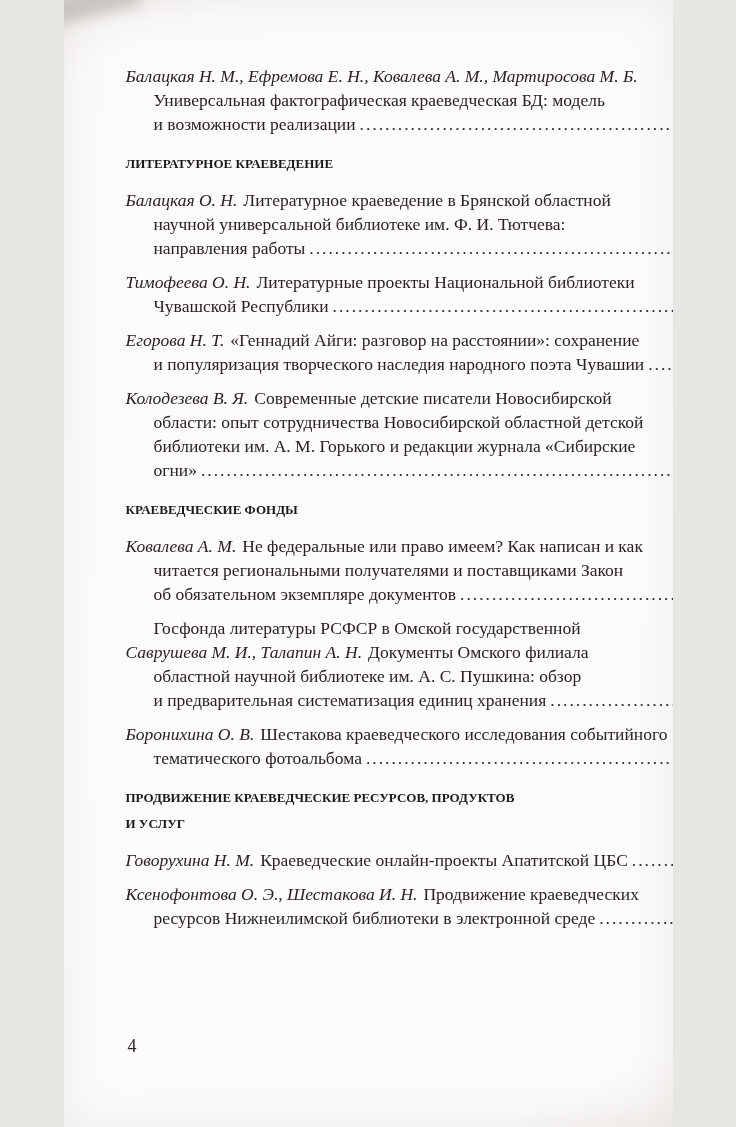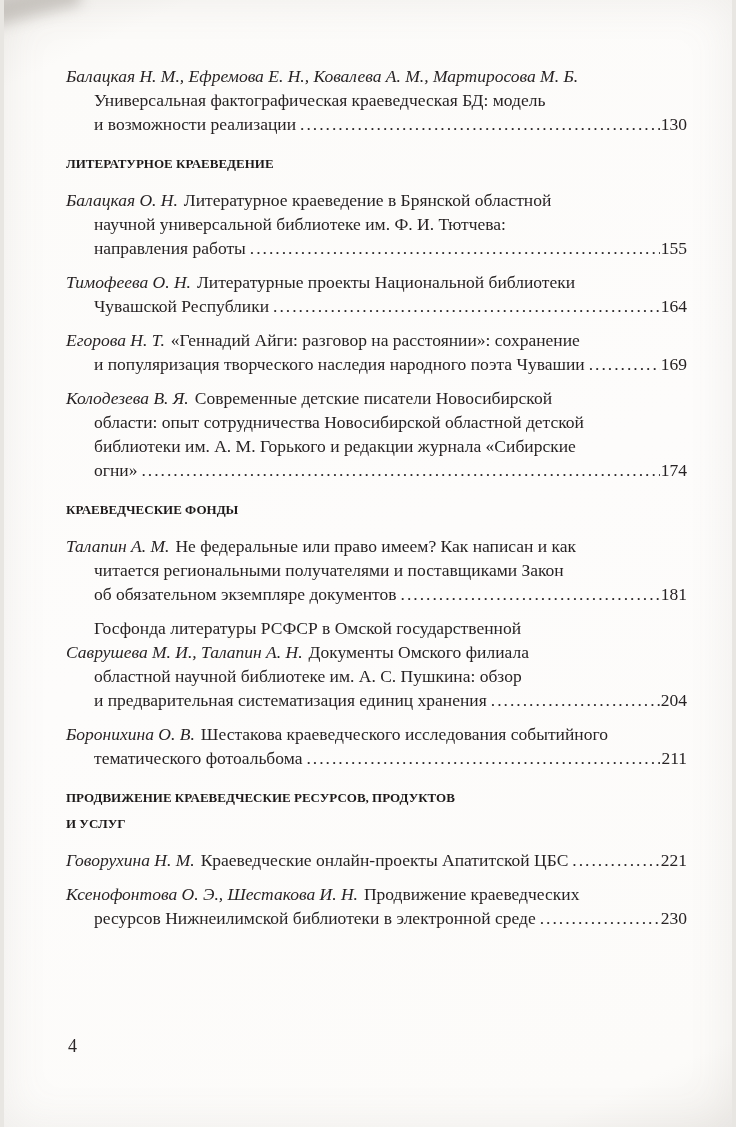--- a/index.html
+++ b/index.html
@@ -3,21 +3,21 @@
 <meta charset="utf-8">
 <style>
   html, body {
     margin: 0;
     padding: 0;
     background: #e8e6e2;
     font-family: "Liberation Serif", "DejaVu Serif", serif;
   }
   .page {
     position: relative;
-    width: 728px;
+    width: 609px;
     height: 1127px;
     margin: 0 auto;
     background: linear-gradient(155deg, #f4f2ef 0%, #fcfbf9 6%, #fdfcfb 50%, #fcfbf9 94%, #f3f1ee 100%);
     box-shadow: inset 0 0 46px rgba(120, 112, 100, 0.10);
     overflow: hidden;
     color: #272324;
   }
   .corner-smudge {
     position: absolute;
     top: -12px;
@@ -130,21 +130,21 @@
         <div class="toc-line indent with-page">
           <span class="text">огни»</span>
           <span class="dots"></span>
           <span class="pagenum">174</span>
         </div>
       </div>
       <div class="toc-heading">
         <div class="heading-line">КРАЕВЕДЧЕСКИЕ ФОНДЫ</div>
       </div>
       <div class="toc-entry">
-        <div class="toc-line"><span class="authors">Талапин А. М.</span><span class="text">Не федеральные или право имеем? Как написан и как</span></div>
+        <div class="toc-line"><span class="authors">Ковалева А. М.</span><span class="text">Не федеральные или право имеем? Как написан и как</span></div>
         <div class="toc-line indent"><span class="text">читается региональными получателями и поставщиками Закон</span></div>
         <div class="toc-line indent with-page">
           <span class="text">об обязательном экземпляре документов</span>
           <span class="dots"></span>
           <span class="pagenum">181</span>
         </div>
       </div>
       <div class="toc-entry">
         <div class="toc-line indent"><span class="text">Госфонда литературы РСФСР в Омской государственной</span></div>
         <div class="toc-line"><span class="authors">Саврушева М. И., Талапин А. Н.</span><span class="text">Документы Омского филиала</span></div>

